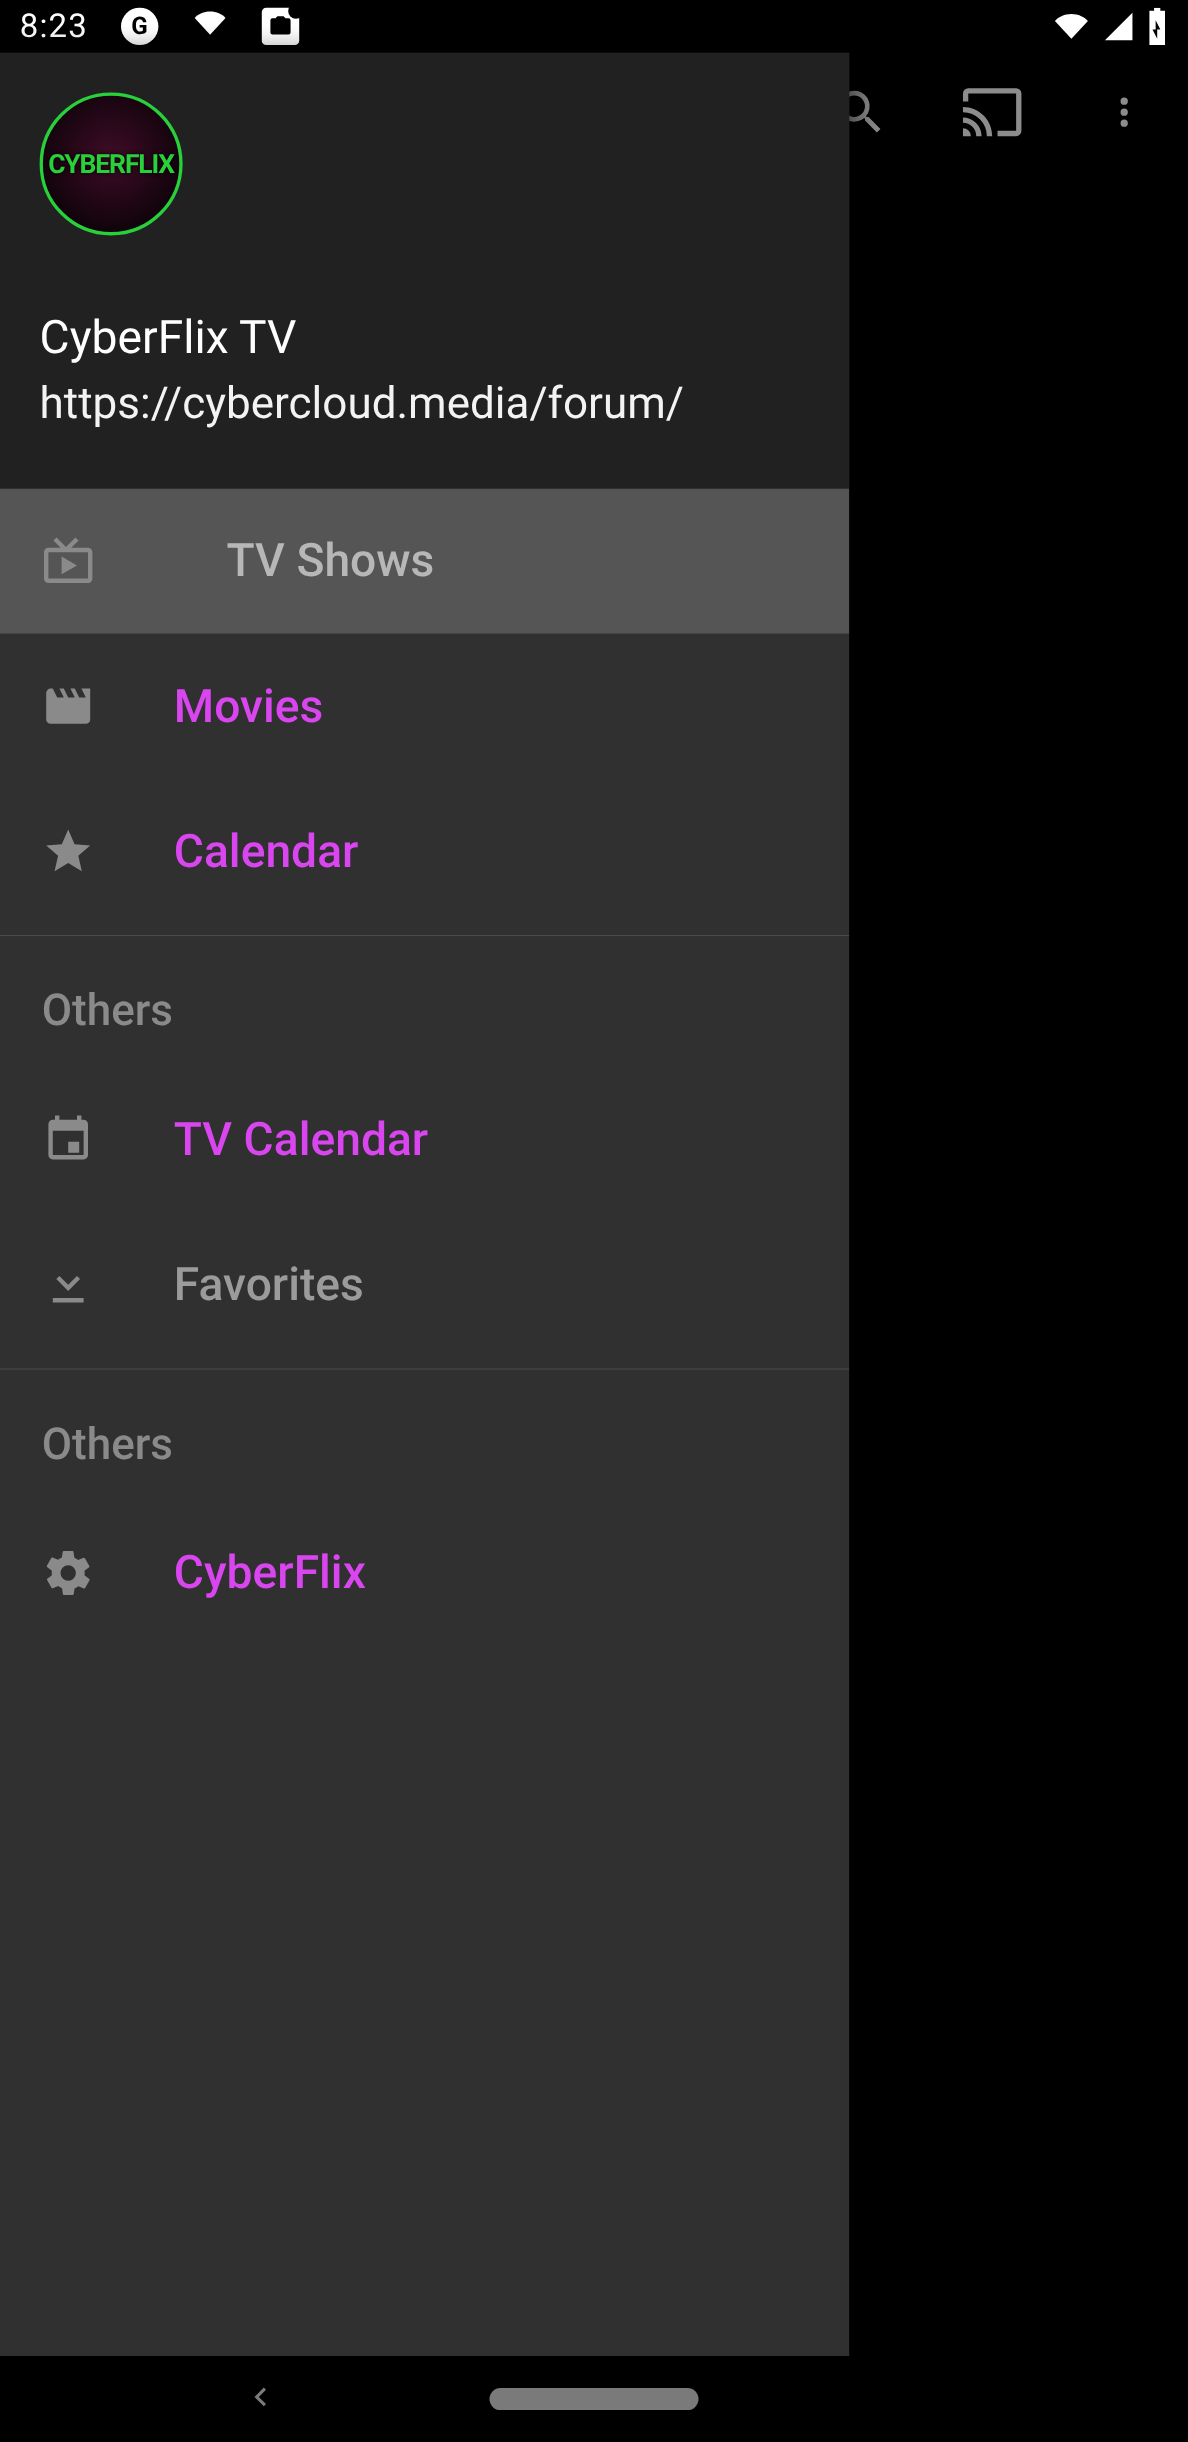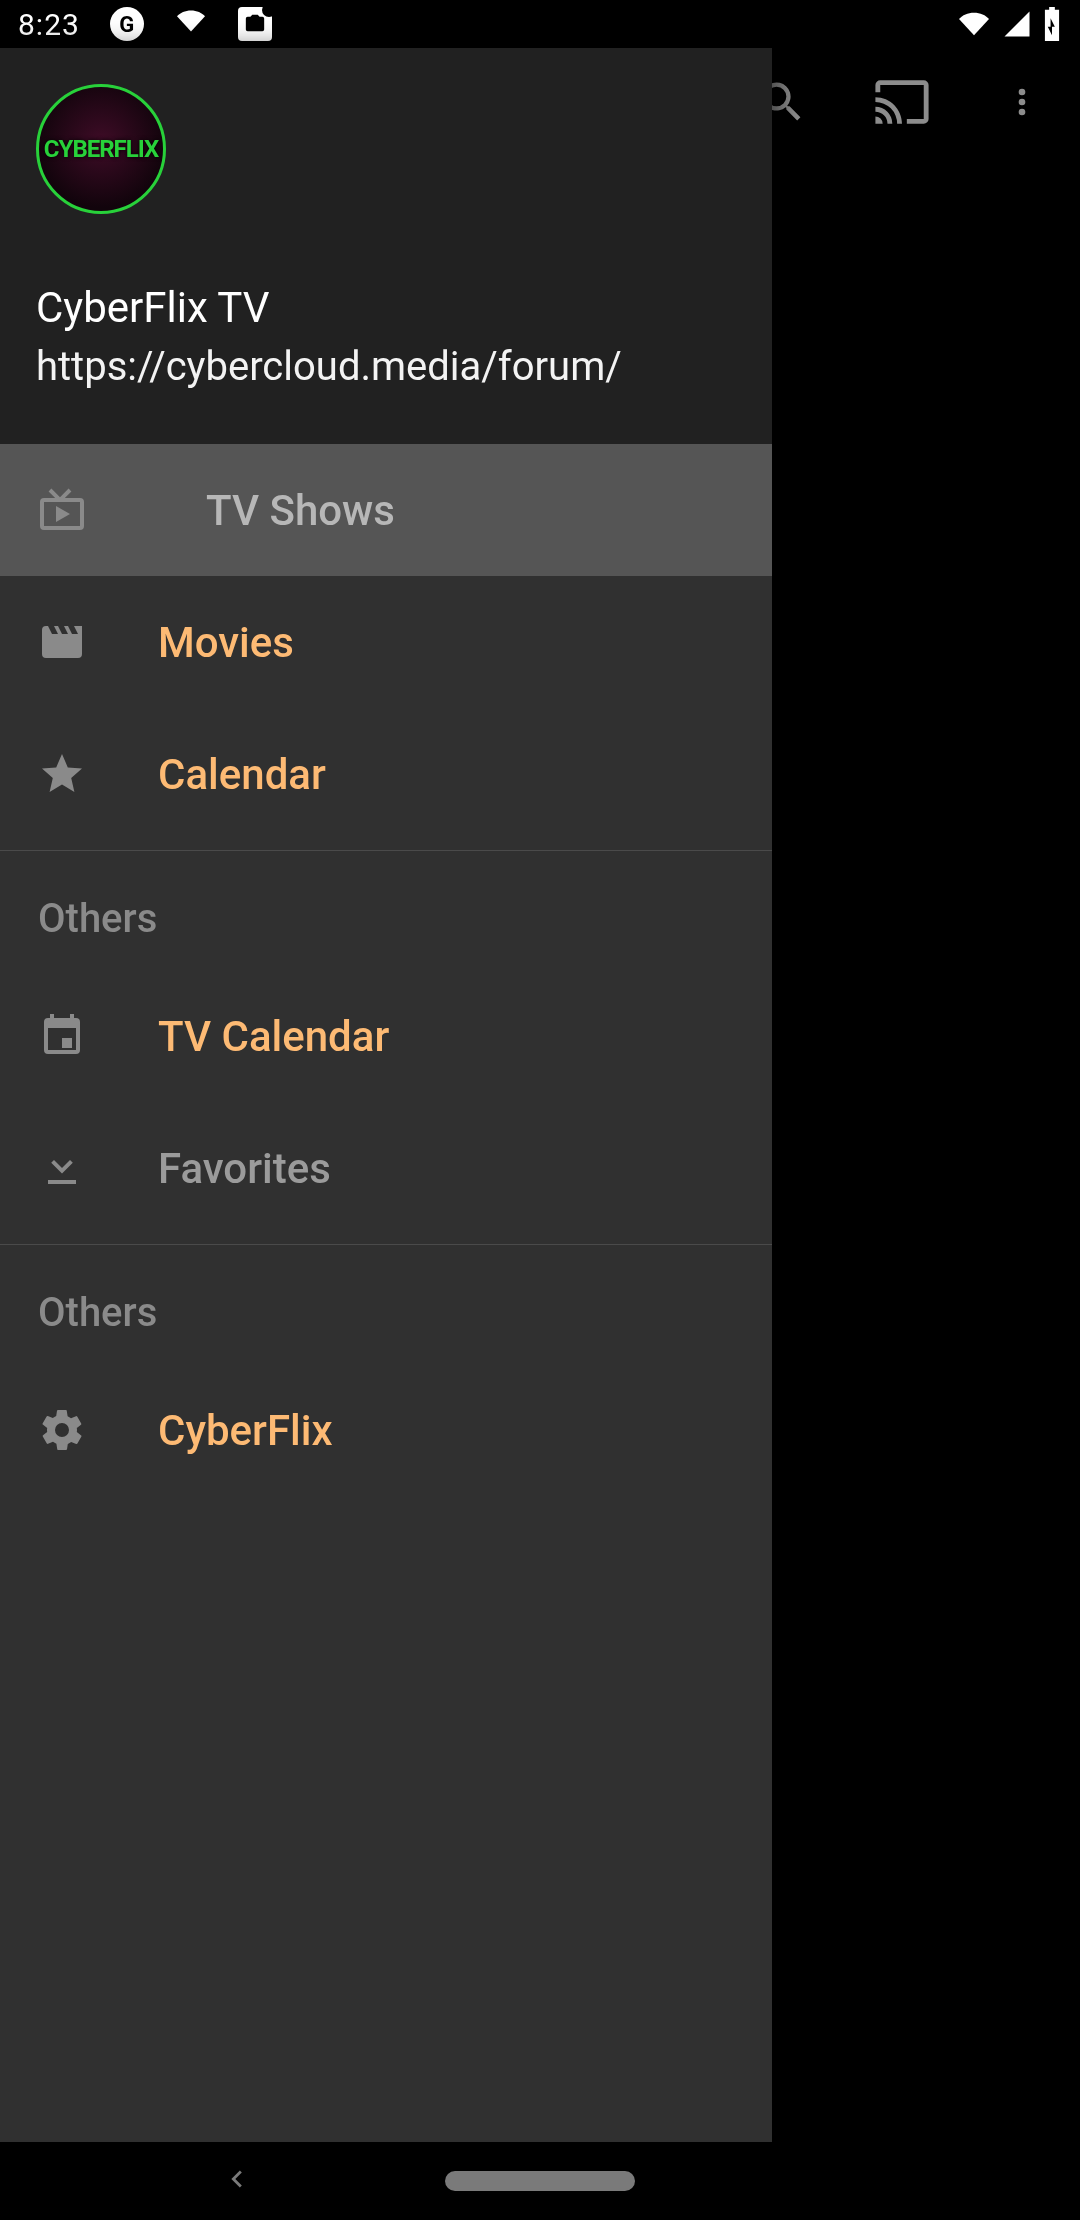--- a/index.html
+++ b/index.html
@@ -88,21 +88,21 @@
     color:#fff; font-size:40px; opacity:0.95;
   }
 
   .drawer-list { flex:1; overflow:hidden; }
 
   .nav-item {
     height:132px;
     display:flex; align-items:center;
     padding-left:38px;
     gap:72px;
-    color:#fdba74;
+    color:#d946ef;
   }
   .nav-item.selected { background:#555555; color:#b7b7b7; }
   .nav-item.dim { color:#9b9b9b; }
   .nav-item .nav-label { font-size:42px; font-weight:500; }
   .nav-item.selected .nav-label { color:#b7b7b7;margin-left:48px; }
   .nav-item .nav-icon { width:48px; height:48px; flex:0 0 48px; display:flex; align-items:center; justify-content:center; }
   .nav-item svg { width:48px; height:48px; }
   .nav-item.dim svg, .nav-item.selected svg { fill:#8a8a8a; }
   .nav-item:not(.dim):not(.selected) svg { fill:#8a8a8a; }
 

